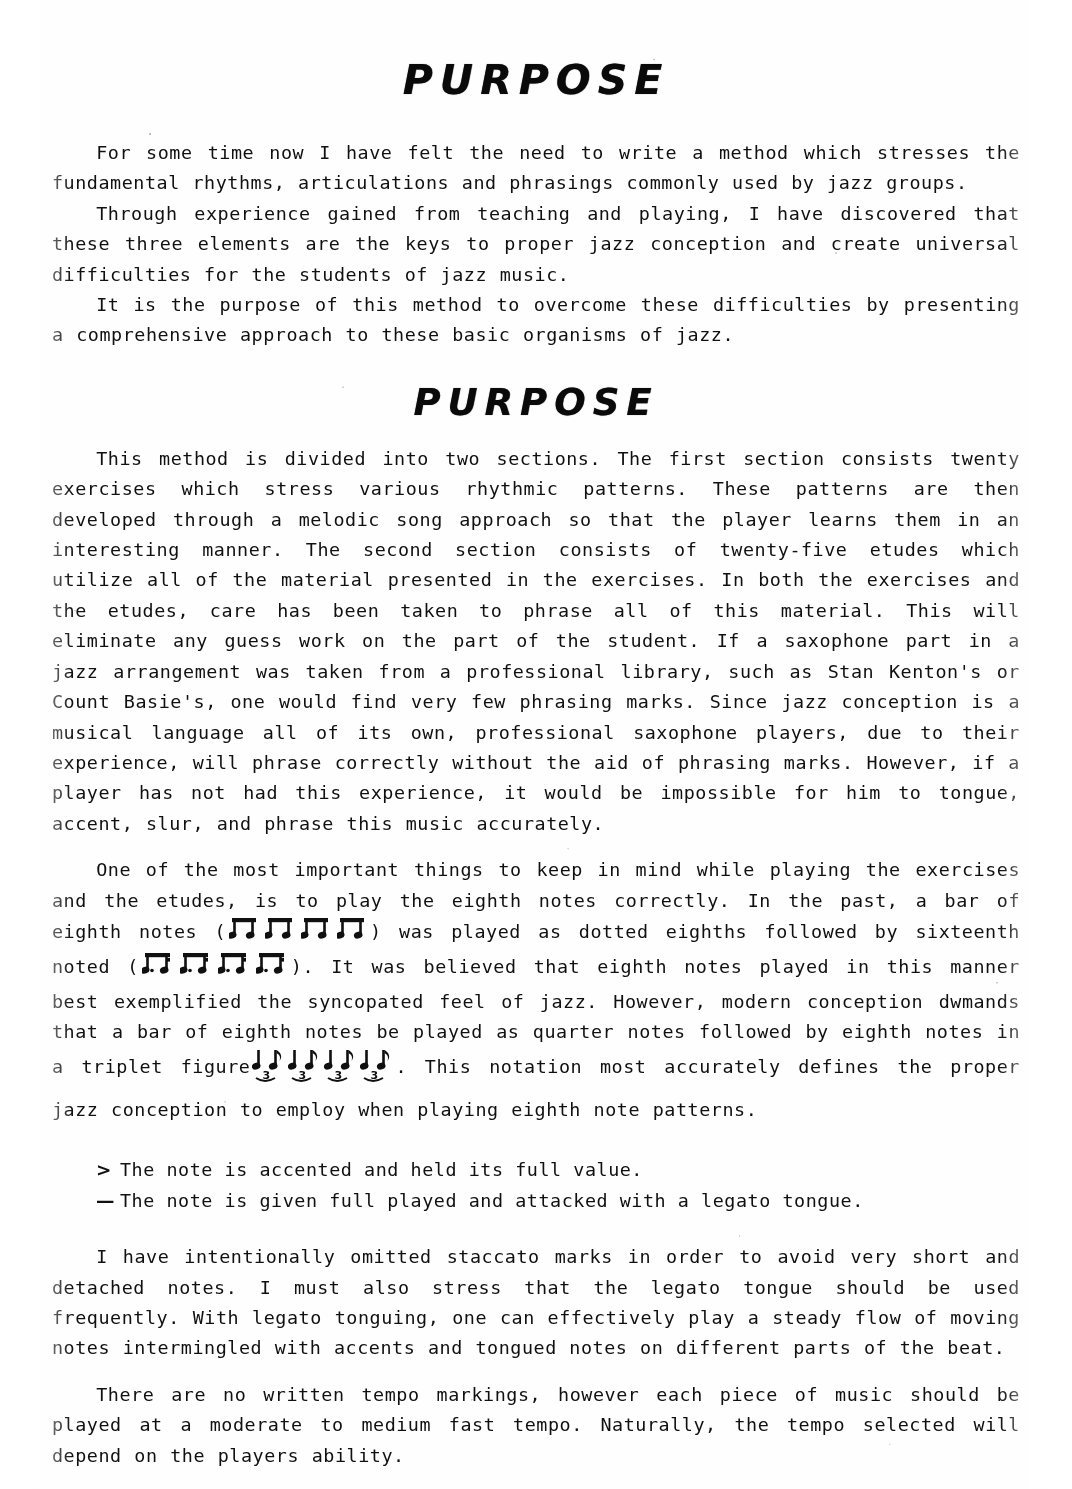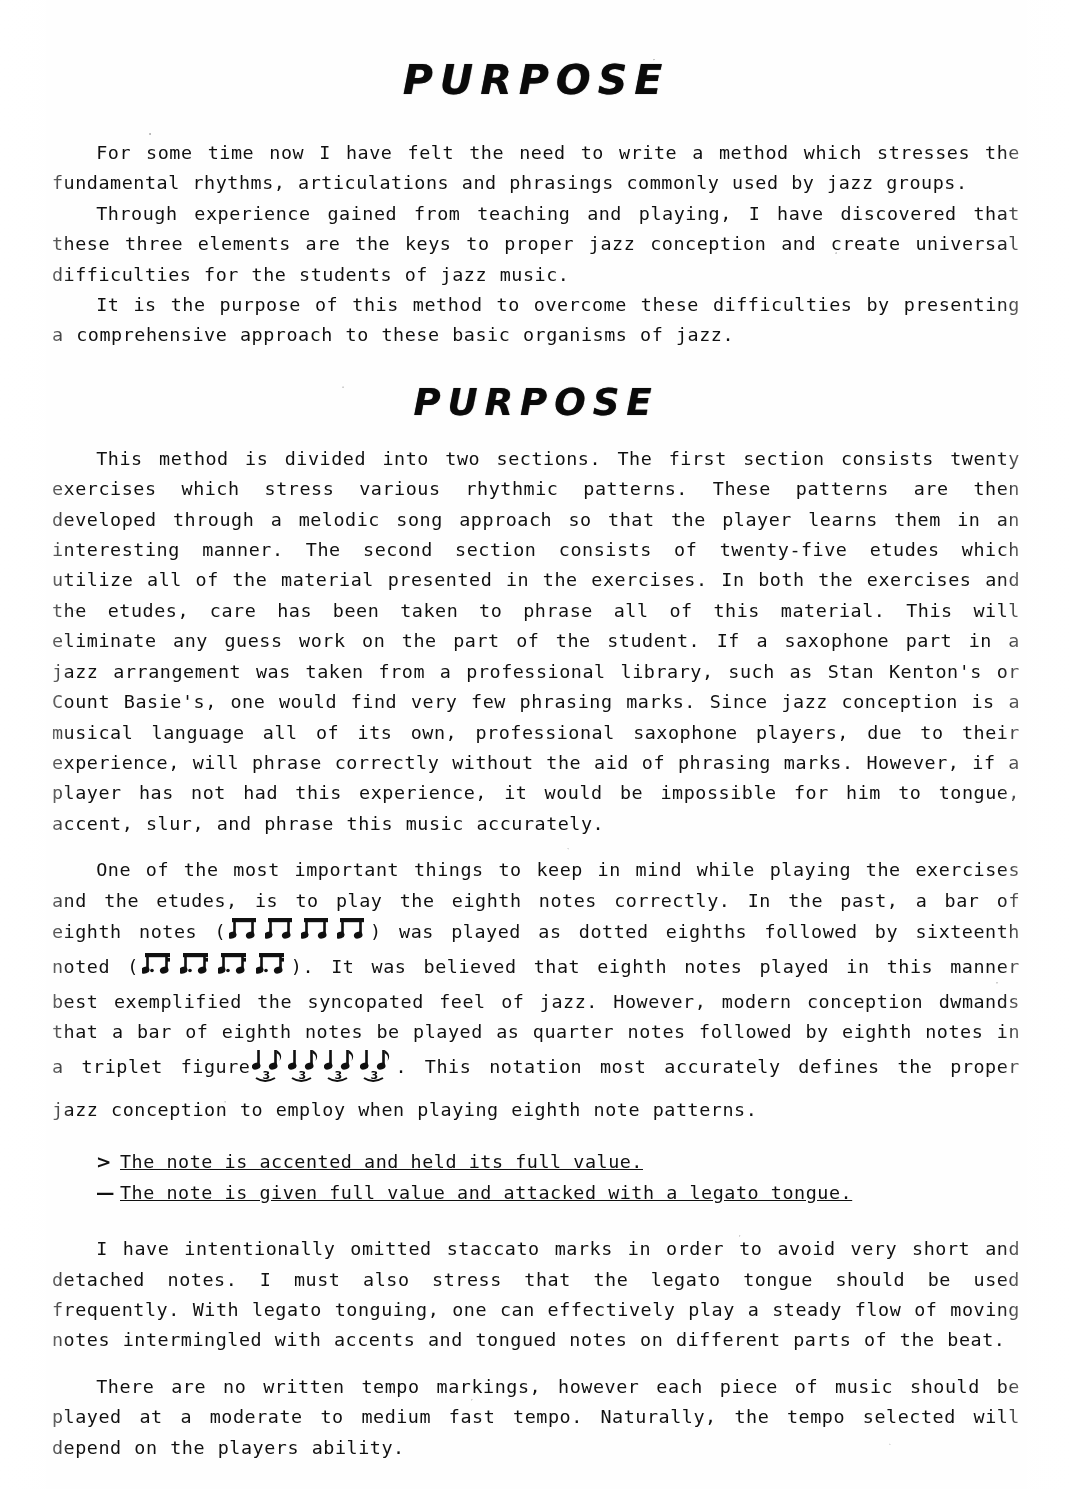--- a/index.html
+++ b/index.html
@@ -98,21 +98,21 @@
   .notation svg { display: block; }
 
   .triplet-run {
     display: inline-block;
     vertical-align: -13px;
     white-space: nowrap;
     margin-left: 1px;
   }
   .triplet-run .grp { display: inline-block; margin: 0 1px; }
 
-  .marks { margin-top: 6px; text-decoration: underline; }
+  .marks { margin-top: 14px; }
   .mark-line {
     font-size: 18.4px;
     line-height: 30.4px;
     letter-spacing: .55px;
     padding-left: 44px;
     white-space: pre;
   }
   .mark-glyph {
     display: inline-block;
     width: 24px;
@@ -236,21 +236,21 @@
                 <ellipse cx="21.2" cy="18.2" rx="4.4" ry="3.3" fill="#101010" transform="rotate(-20 21.2 18.2)"></ellipse>
                 <path d="M4 30 Q13 36 23 30" stroke="#101010" stroke-width="2" fill="none"></path>
                 <text x="10.5" y="31" font-family="DejaVu Sans, sans-serif" font-size="11" font-weight="700" fill="#101010">3</text>
               </svg></span></span><span>. This notation most accurately defines the proper jazz conception to employ when playing eighth note patterns.</span></p>
 
       <div class="spacer-sm"></div>
 
 
       <div class="marks">
         <div class="mark-line"><span class="mark-glyph">&gt;</span><span>The note is accented and held its full value.</span></div>
-        <div class="mark-line"><span class="mark-glyph">—</span><span>The note is given full value and attacked with a legato tongue.</span></div>
+        <div class="mark-line"><span class="mark-glyph">—</span><span>The note is given full played and attacked with a legato tongue.</span></div>
       </div>
 
       <div class="spacer-md"></div>
 
       <p class="para"><span class="ind"></span><span>I have intentionally omitted staccato marks in order to avoid very short and detached notes. I must also stress that the legato tongue should be used frequently. With legato tonguing, one can effectively play a steady flow of moving notes intermingled with accents and tongued notes on different parts of the beat.</span></p>
 
       <div class="spacer-sm"></div>
 
       <p class="para"><span class="ind"></span><span>There are no written tempo markings, however each piece of music should be played at a moderate to medium fast tempo. Naturally, the tempo selected will depend on the players ability.</span></p>
     </div>

